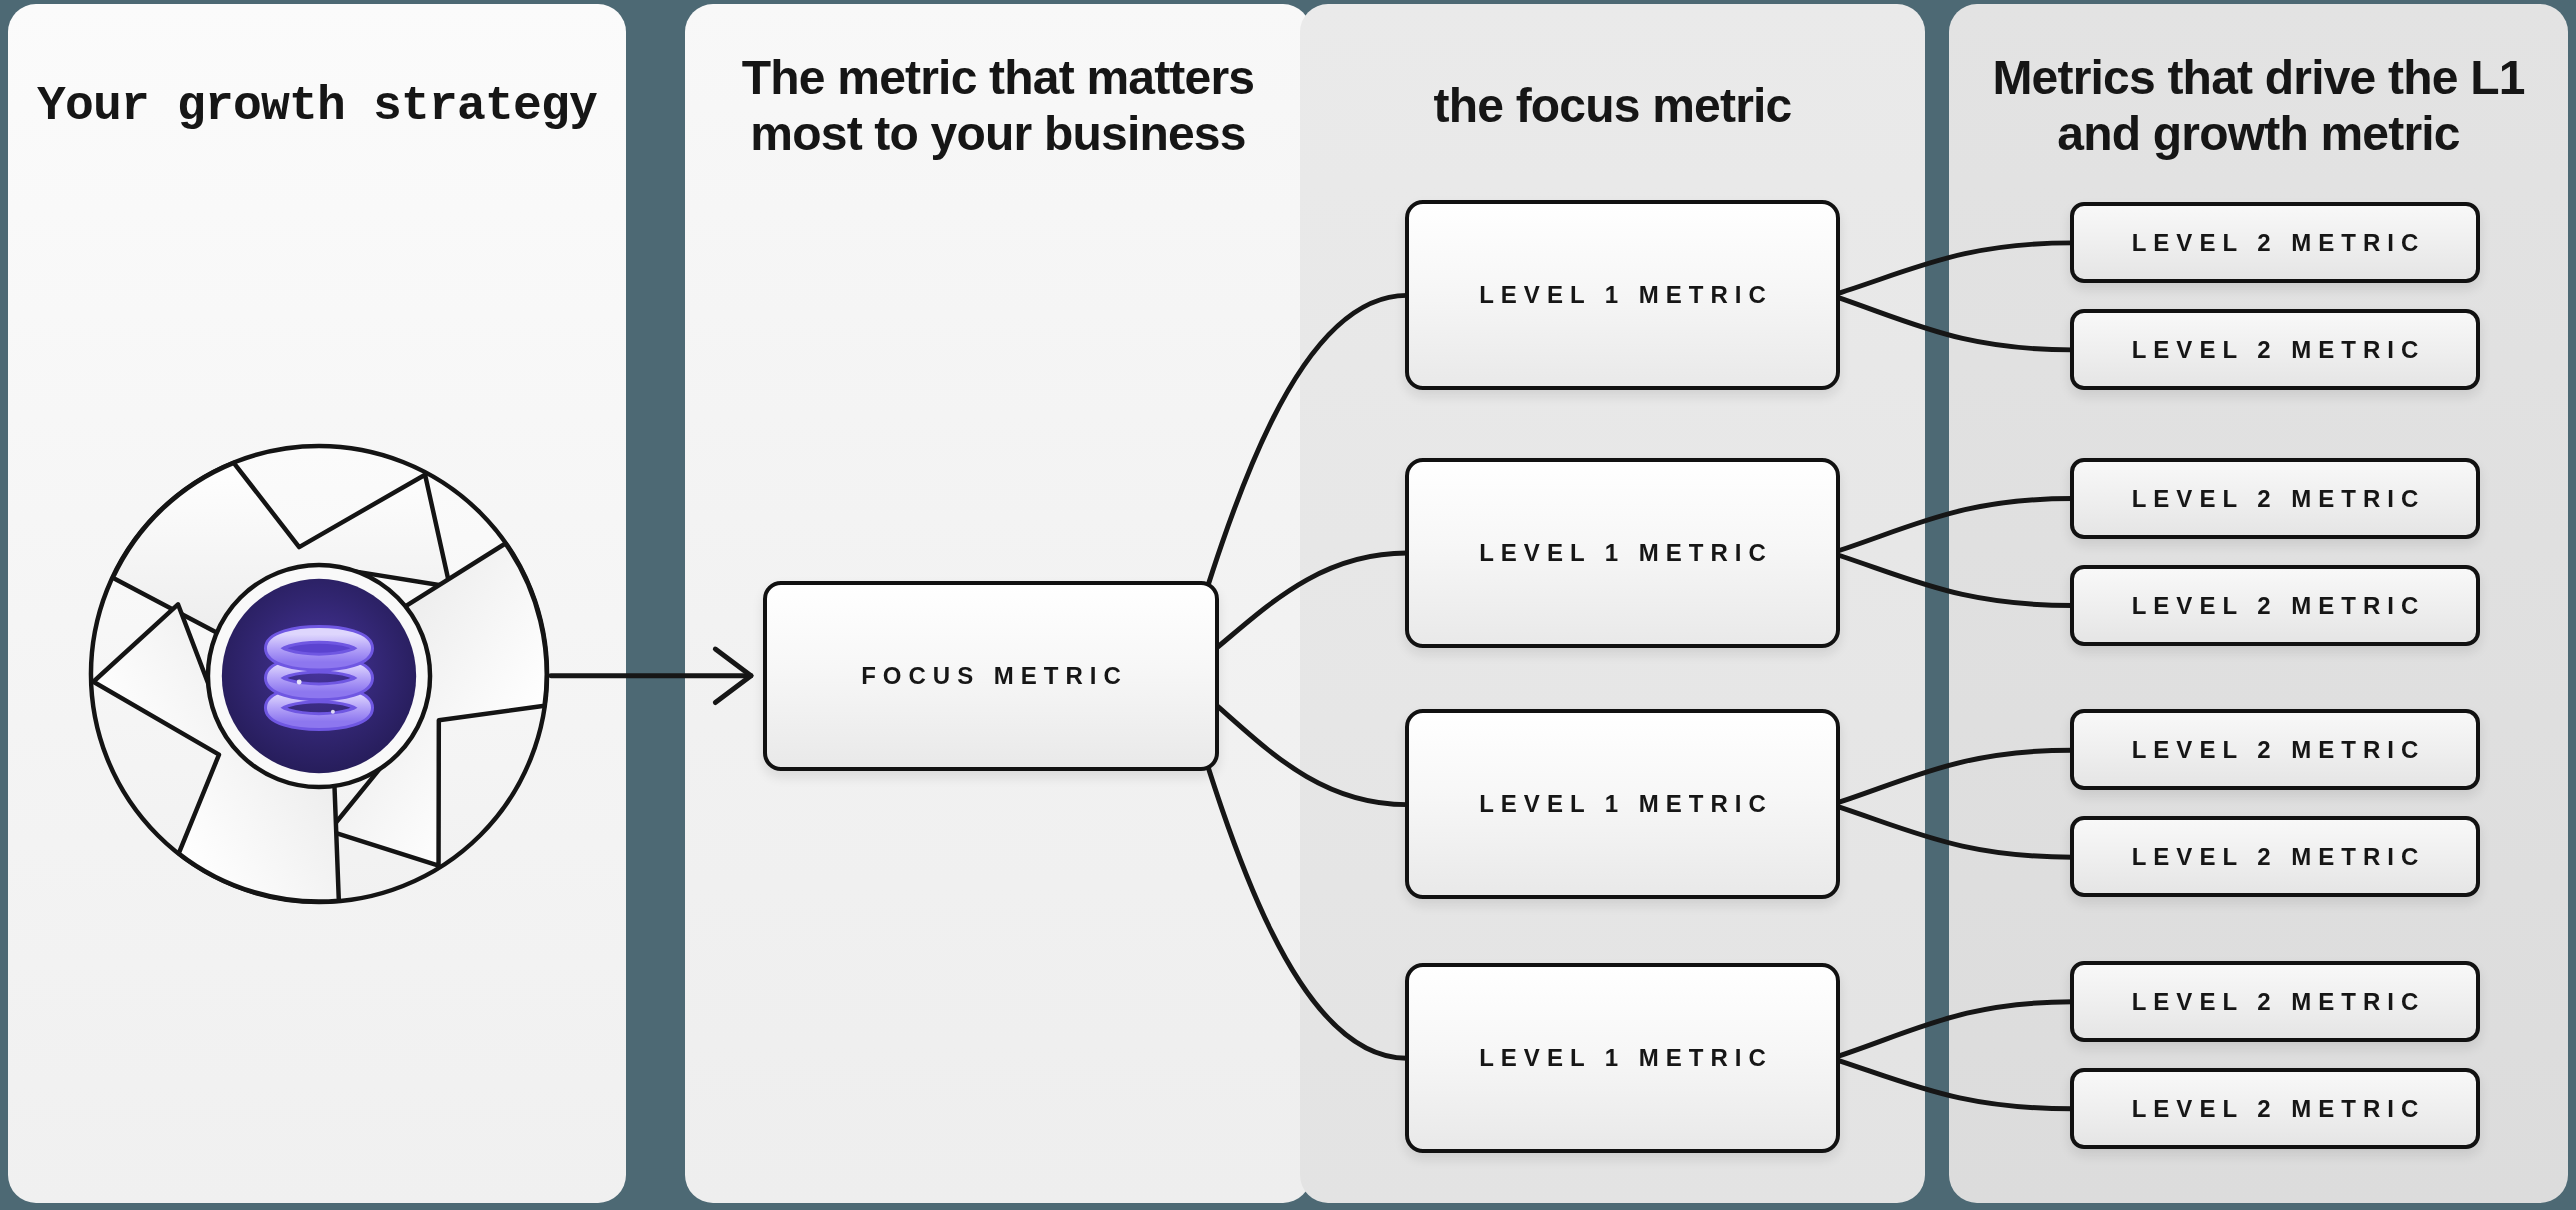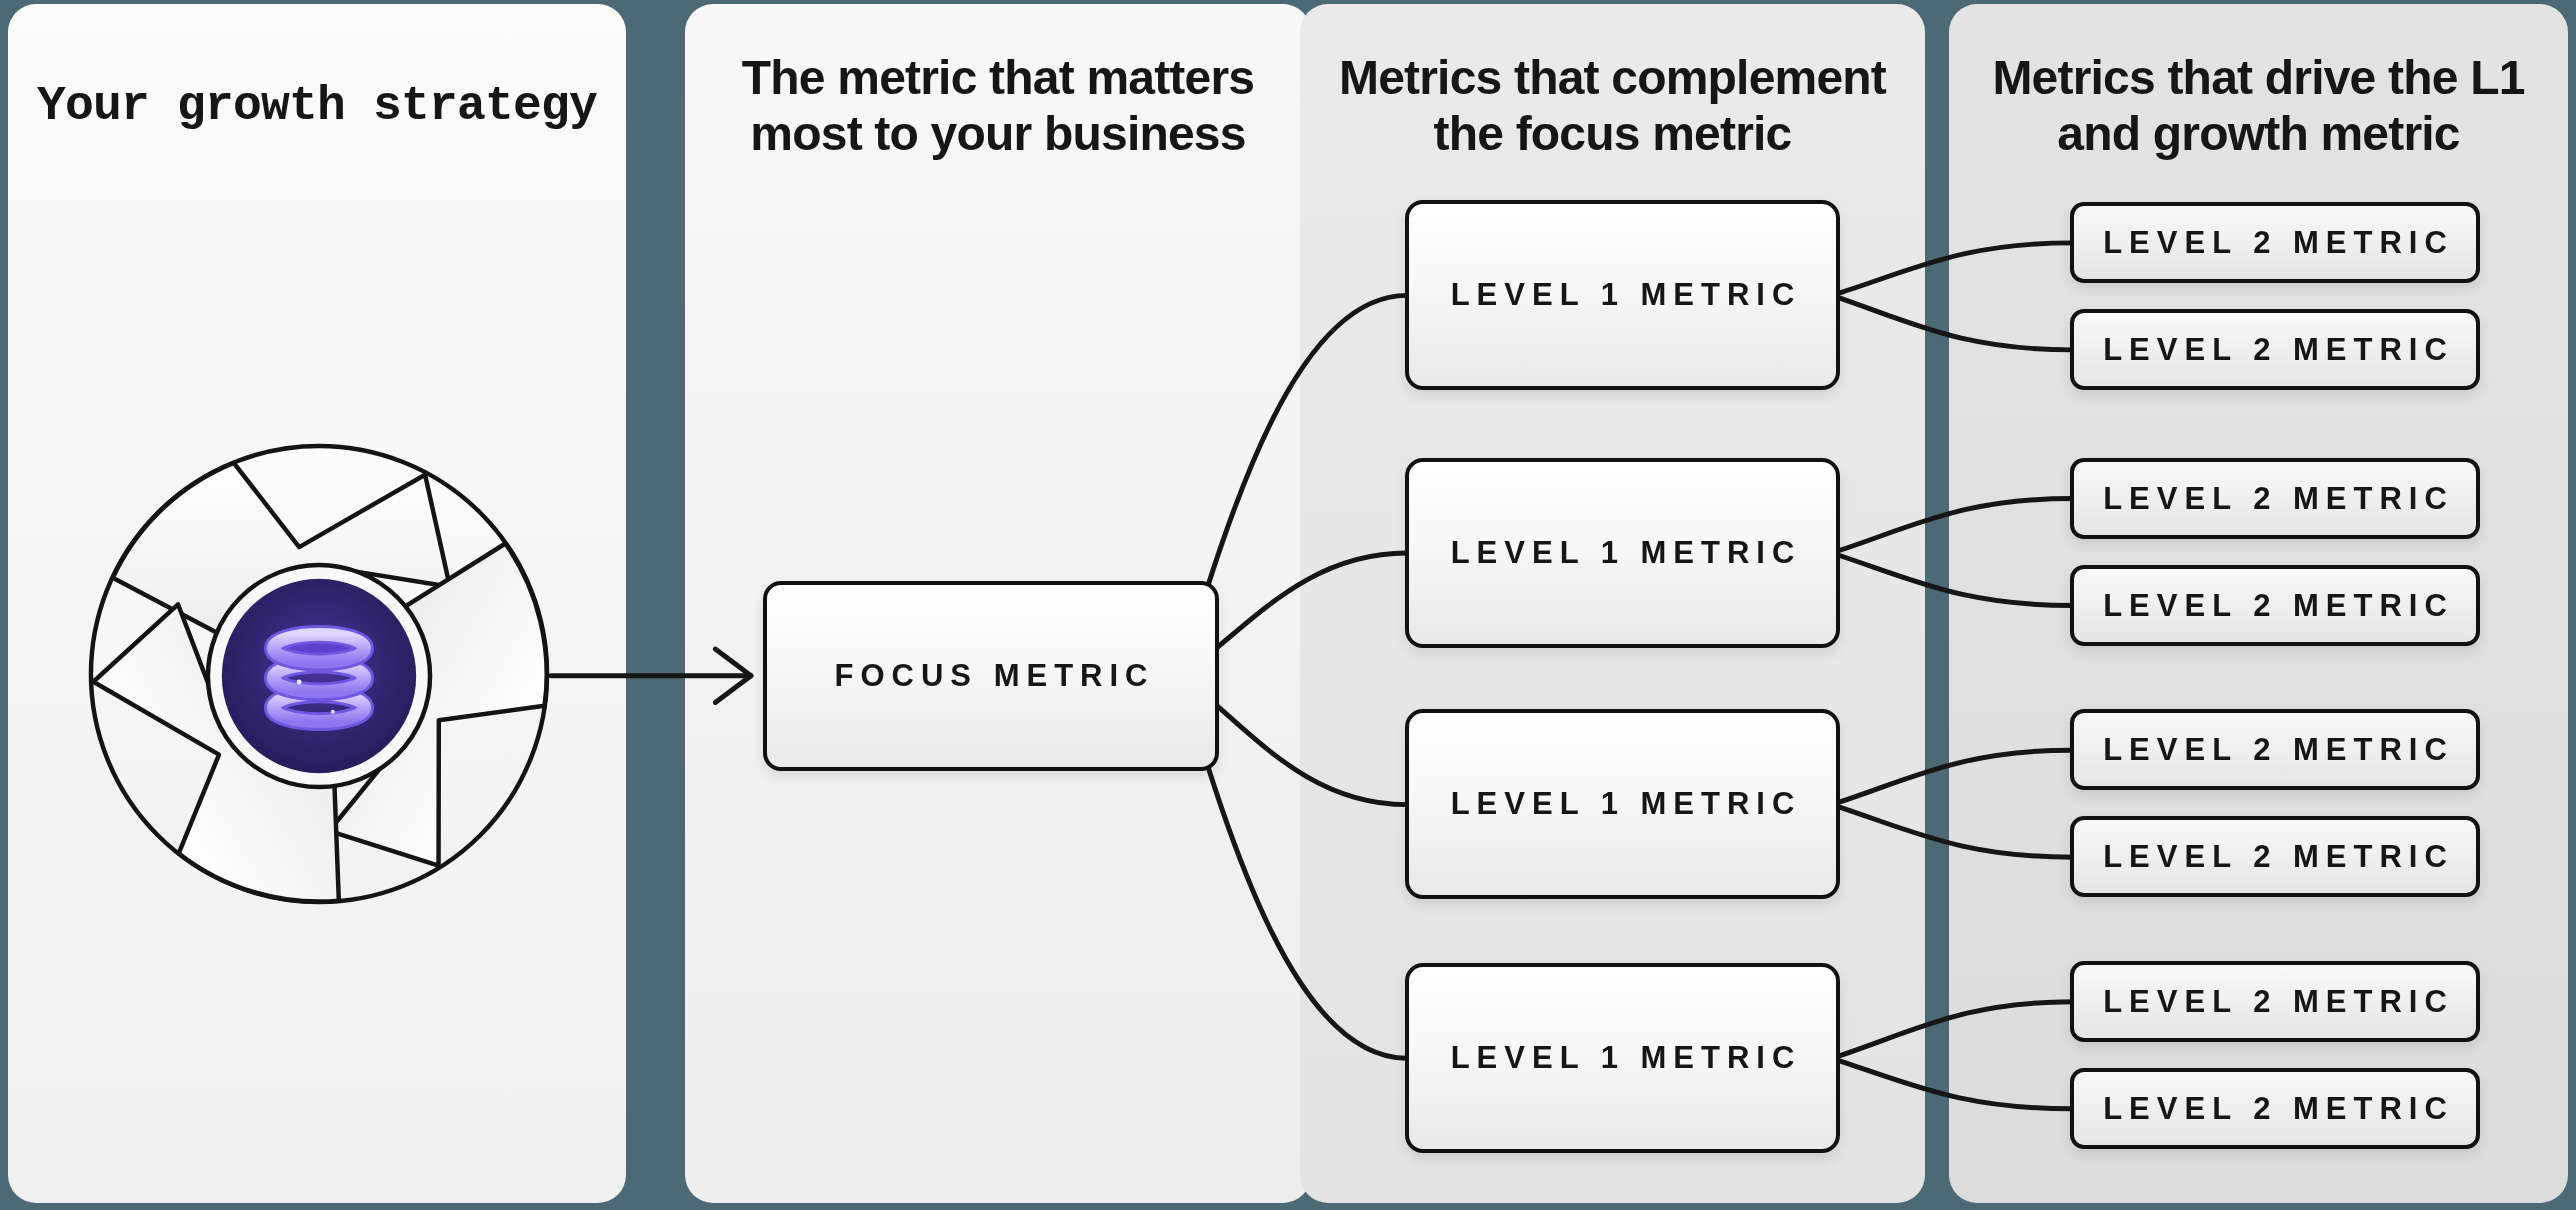--- a/index.html
+++ b/index.html
@@ -21,21 +21,21 @@
   }
   .connectors{position:absolute;left:0;top:0;z-index:3;pointer-events:none;}
   .metric-box{
     position:absolute;z-index:4;box-sizing:border-box;
     border:4px solid #111111;border-radius:18px;
     background:linear-gradient(180deg,#ffffff 0%,#f7f7f7 45%,#e9e9e9 100%);
     display:flex;align-items:center;justify-content:center;
     box-shadow:0 6px 12px rgba(20,20,20,0.10);
   }
   .metric-label{
-    color:#161616;font-size:31px;font-weight:700;letter-spacing:7px;
+    color:#161616;font-size:24px;font-weight:700;letter-spacing:7px;
     text-transform:uppercase;white-space:nowrap;text-indent:7px;
   }
   .focus-box{left:763px;top:581px;width:456px;height:190px;}
   .l1-box{left:1405px;width:435px;height:190px;}
   .l1-1{top:200px;} .l1-2{top:458px;} .l1-3{top:709px;} .l1-4{top:963px;}
   .l2-box{
     left:2070px;width:410px;height:81px;border-radius:14px;border-width:4px;
     background:linear-gradient(180deg,#f8f8f8 0%,#efefef 50%,#e5e5e5 100%);
   }
   .l2-1{top:202px;} .l2-2{top:309px;} .l2-3{top:458px;} .l2-4{top:565px;}
@@ -55,21 +55,20 @@
 
   <div class="panel panel-2">
     <div class="panel-header">
       <span>The metric that matters</span>
       <span>most to your business</span>
     </div>
   </div>
 
   <div class="panel panel-3">
     <div class="panel-header">
-      <span>Metrics that complement</span>
       <span>the focus metric</span>
     </div>
   </div>
 
   <div class="panel panel-4">
     <div class="panel-header">
       <span>Metrics that drive the L1</span>
       <span>and growth metric</span>
     </div>
   </div>

